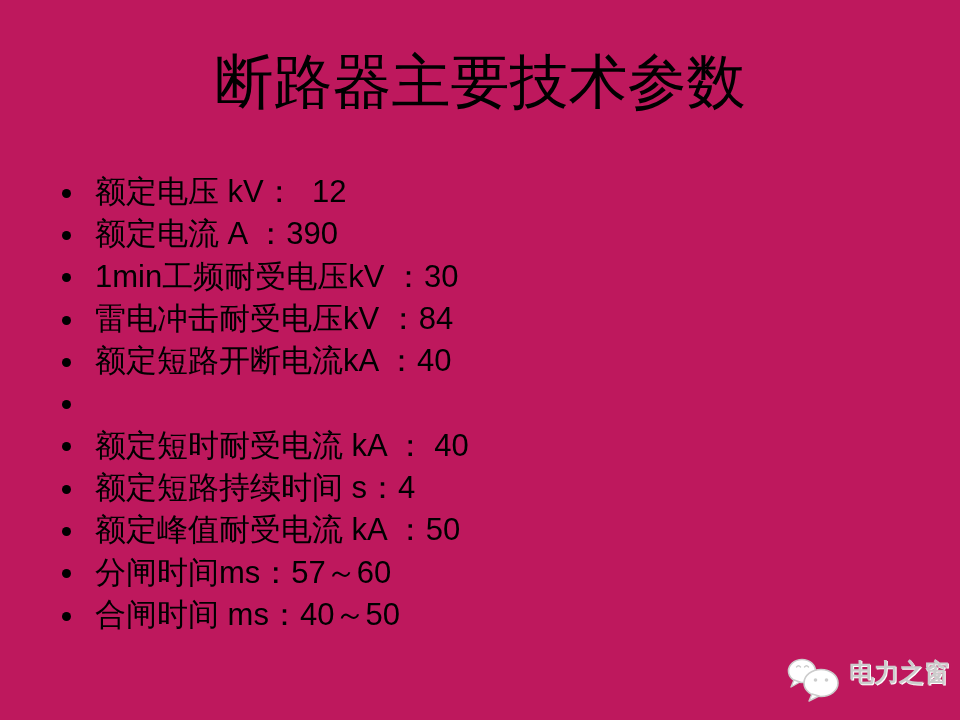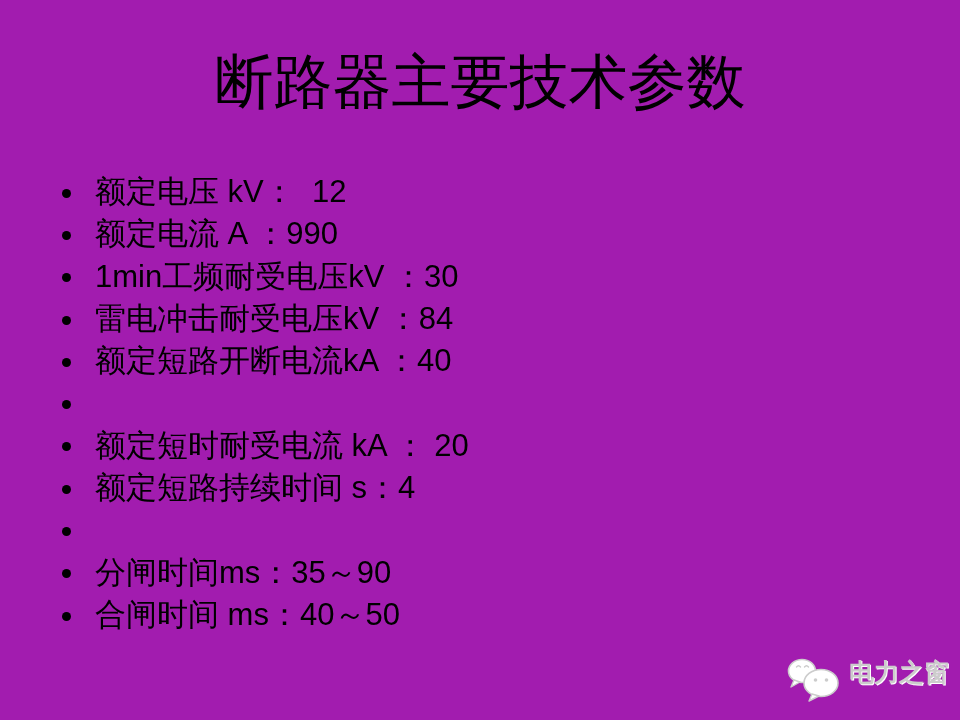--- a/index.html
+++ b/index.html
@@ -1,20 +1,20 @@
 <!DOCTYPE html>
 <html><head>
 <meta charset="utf-8">
 <style>
   html, body { margin: 0; padding: 0; background: #888; }
   .slide {
     position: relative;
     width: 960px;
     height: 720px;
-    background: #a21caf;
+    background: #be185d;
     overflow: hidden;
     color: #000000;
   }
   .title {
     position: absolute;
     top: 50px;
     left: 0;
     width: 100%;
     margin: 0;
     text-align: center;
@@ -81,21 +81,21 @@
   <h1 class="title">断路器主要技术参数</h1>
 
   <ul class="bullets" id="bullet-list">
   <li class="bullet-row">
     <span class="dot"></span>
     <span class="bullet-text">额定电压 kV：  12</span>
   </li>
 
   <li class="bullet-row">
     <span class="dot"></span>
-    <span class="bullet-text">额定电流 A ：990</span>
+    <span class="bullet-text">额定电流 A ：390</span>
   </li>
 
   <li class="bullet-row">
     <span class="dot"></span>
     <span class="bullet-text">1min工频耐受电压kV ：30</span>
   </li>
 
   <li class="bullet-row">
     <span class="dot"></span>
     <span class="bullet-text">雷电冲击耐受电压kV ：84</span>
@@ -105,35 +105,36 @@
     <span class="dot"></span>
     <span class="bullet-text">额定短路开断电流kA ：40</span>
   </li>
 
   <li class="bullet-row">
     <span class="dot"></span>
   </li>
 
   <li class="bullet-row">
     <span class="dot"></span>
-    <span class="bullet-text">额定短时耐受电流 kA ： 20</span>
+    <span class="bullet-text">额定短时耐受电流 kA ： 40</span>
   </li>
 
   <li class="bullet-row">
     <span class="dot"></span>
     <span class="bullet-text">额定短路持续时间 s：4</span>
   </li>
 
   <li class="bullet-row">
     <span class="dot"></span>
+    <span class="bullet-text">额定峰值耐受电流 kA ：50</span>
   </li>
 
   <li class="bullet-row">
     <span class="dot"></span>
-    <span class="bullet-text">分闸时间ms：35～90</span>
+    <span class="bullet-text">分闸时间ms：57～60</span>
   </li>
 
   <li class="bullet-row">
     <span class="dot"></span>
     <span class="bullet-text">合闸时间 ms：40～50</span>
   </li>
 </ul>
 
   <div class="watermark">
     <span>

